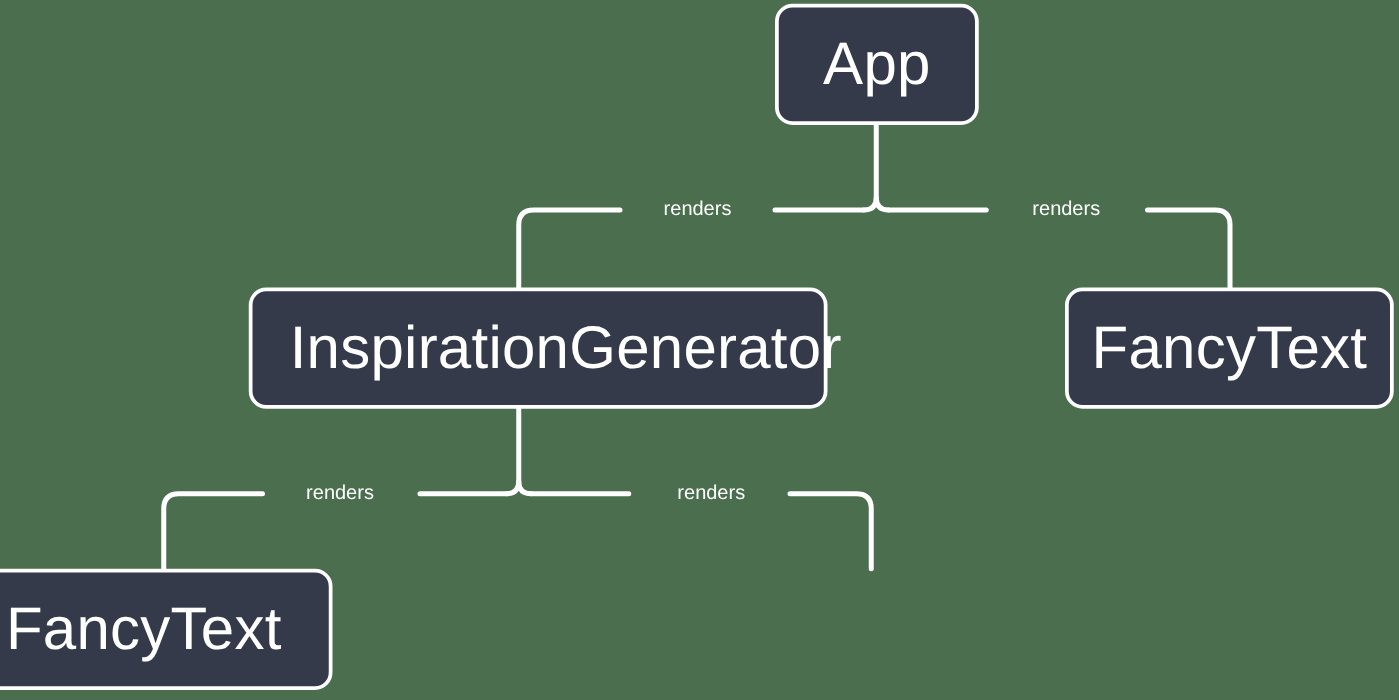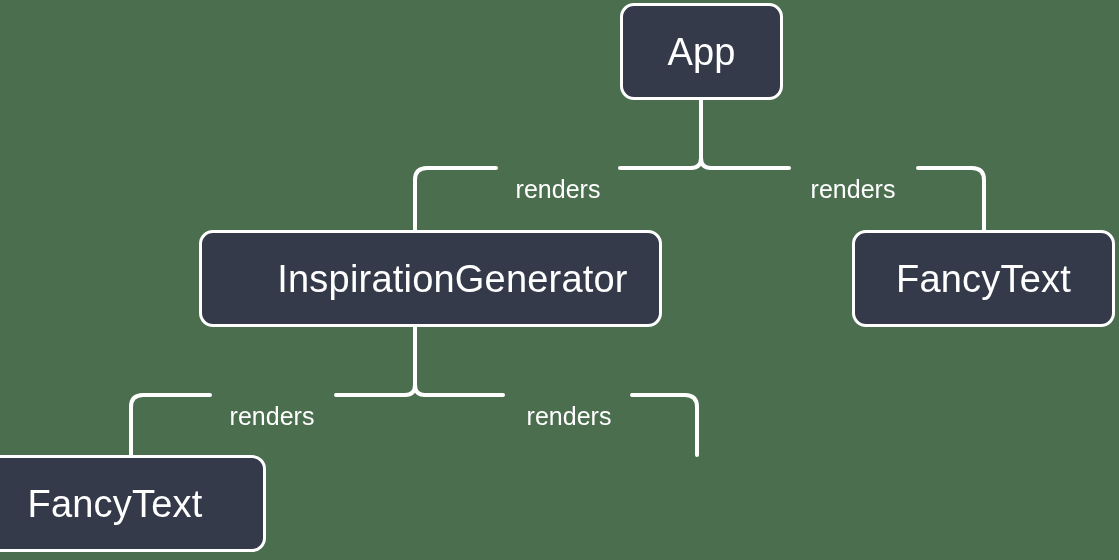--- a/index.html
+++ b/index.html
@@ -29,35 +29,34 @@
   .node {
     position: absolute;
     box-sizing: border-box;
     background: #343a4a;
     border: 3px solid #ffffff;
     border-radius: 14px;
     color: #ffffff;
     display: flex;
     align-items: center;
     justify-content: center;
-    font-size: 38px;
+    font-size: 48px;
     letter-spacing: 0.2px;
     line-height: 1;
     white-space: nowrap;
     z-index: 2;
   }
   .edge-label {
     position: absolute;
     color: #ffffff;
-    font-size: 25px;
+    font-size: 16px;
     line-height: 1;
     white-space: nowrap;
     z-index: 3;
     transform: translate(-50%, -50%);
-    margin-top: 21px;
   }
 </style>
 </head>
 <body>
 
 <div id="diagram">
 
   <svg id="wires" viewBox="0 0 1119 560" width="1119" height="560" fill="none" stroke="#ffffff" stroke-width="4" stroke-linecap="round">
 
     <path d="M 701 100 L 701 158 Q 701 168 711 168"></path>

